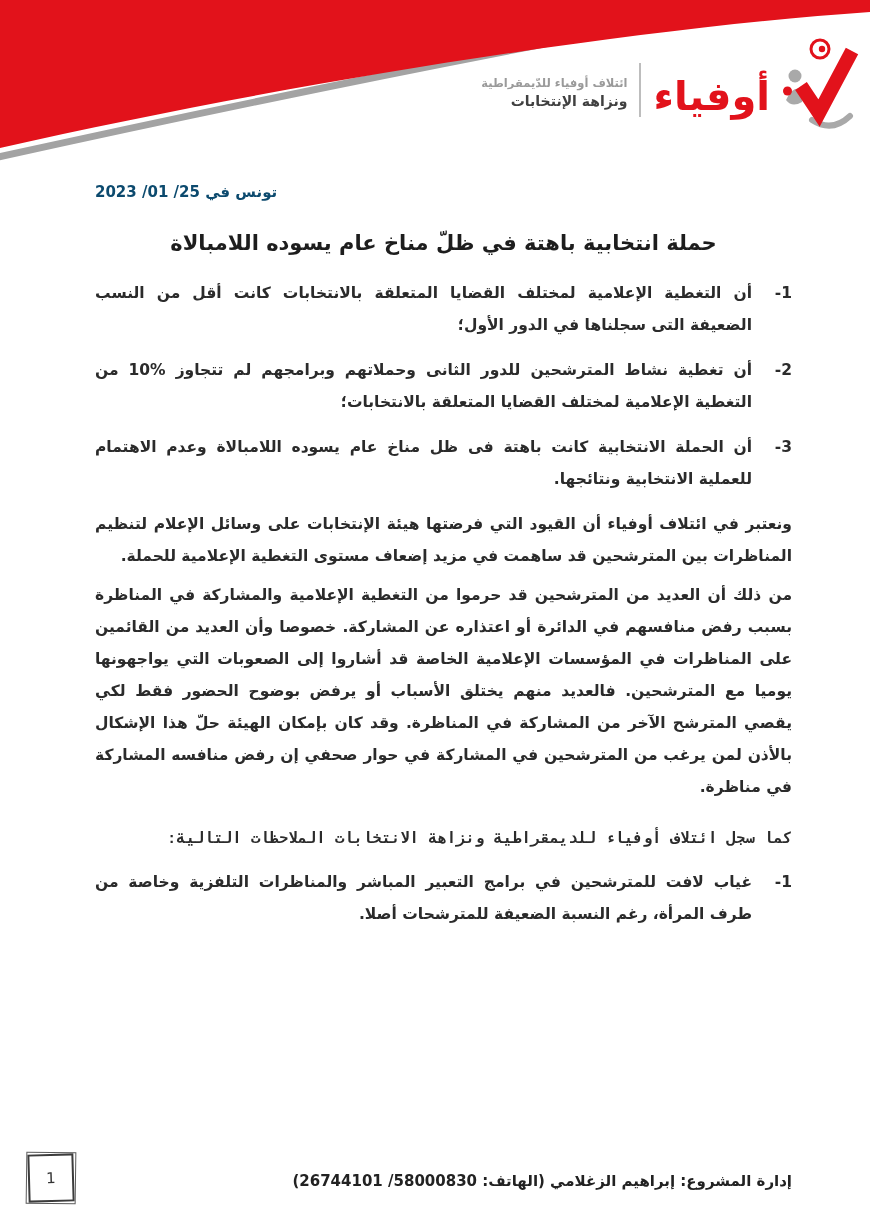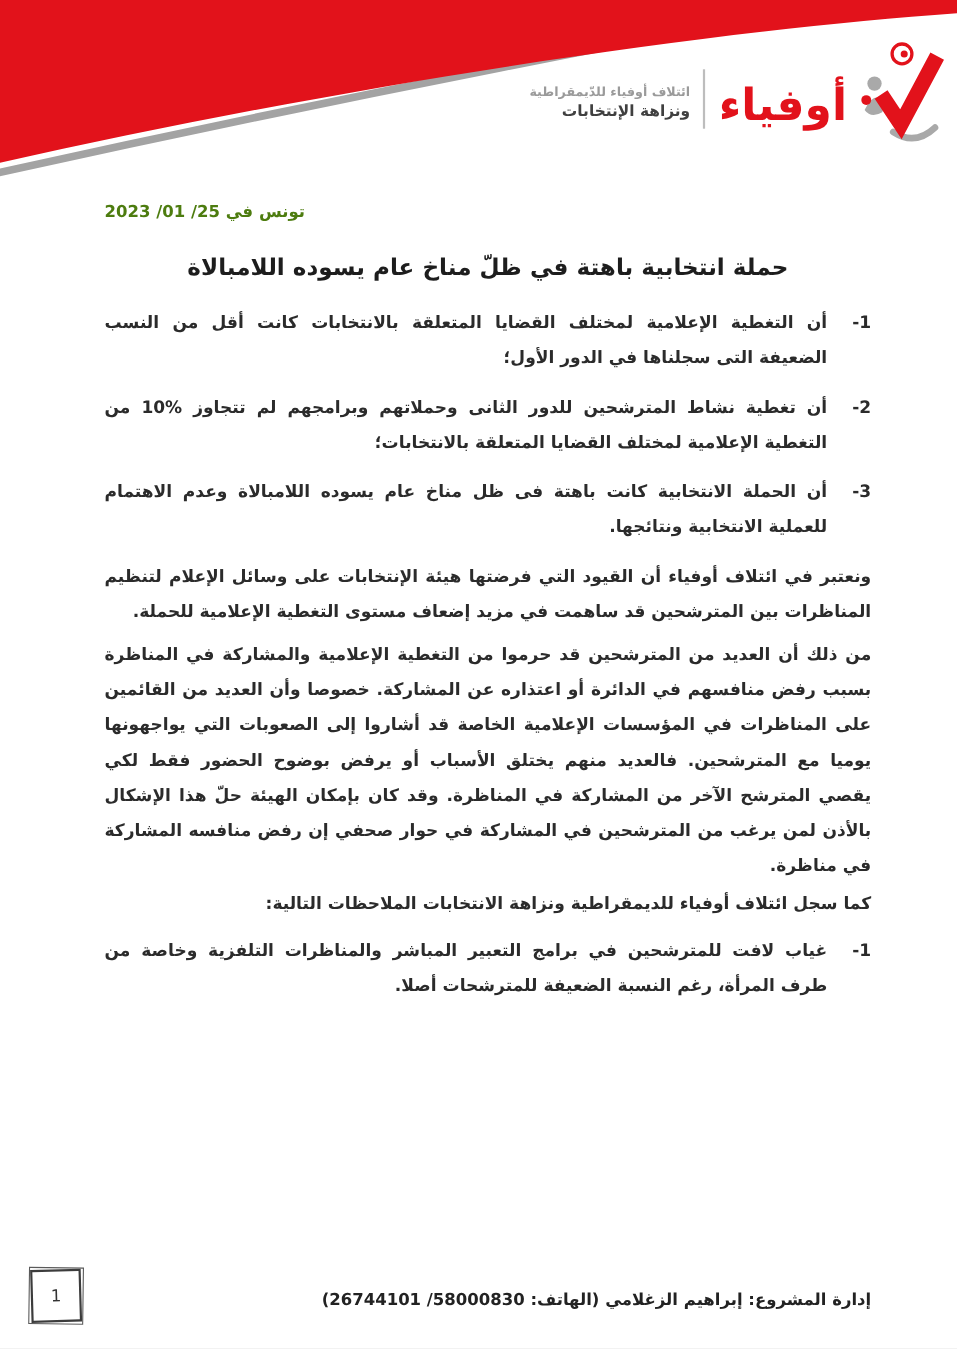--- a/index.html
+++ b/index.html
@@ -30,21 +30,21 @@
     margin-top:16px;font-weight:600;
   }
   .tagline .t2{font-size:14px;font-weight:bold;color:#404040;}
   
   .content{
     position:absolute;top:150px;left:95px;right:78px;
     direction:rtl;
   }
   .date-line{
     direction:rtl;text-align:left;
-    font-size:15px;font-weight:600;color:#4d7c0f;
+    font-size:15px;font-weight:600;color:#0c4a6e;
     margin-top:33px;
   }
   .doc-title{
     margin-top:30px;
     text-align:center;
     font-size:21px;font-weight:bold;color:#1d1d1d;
   }
   .para{
     font-size:15.5px;line-height:32px;font-weight:600;
     text-align:justify;text-justify:inter-word;
@@ -52,21 +52,21 @@
   }
   .p-intro{margin-top:56px;}
   .list{margin-top:22px;}
   .li{position:relative;padding-right:40px;margin-bottom:13px;}
   .li .num{
     position:absolute;right:0;top:0;
     font-size:15.5px;line-height:32px;font-weight:600;
   }
   .p-constraints{margin-top:9px;}
   .p-deprived{margin-top:7px;}
-  .p-observations{margin-top:2px;}
+  .p-observations{margin-top:20px;font-family:Liberation Mono, monospace;}
   .list2{margin-top:11px;}
   
   .footer-line{
     position:absolute;right:78px;left:82px;bottom:36px;
     direction:rtl;text-align:right;
     font-size:15px;font-weight:600;color:#222;
   }
   .footer-line .lbl{font-weight:bold;}
   .page-num-box{
     position:absolute;left:28px;bottom:24px;

